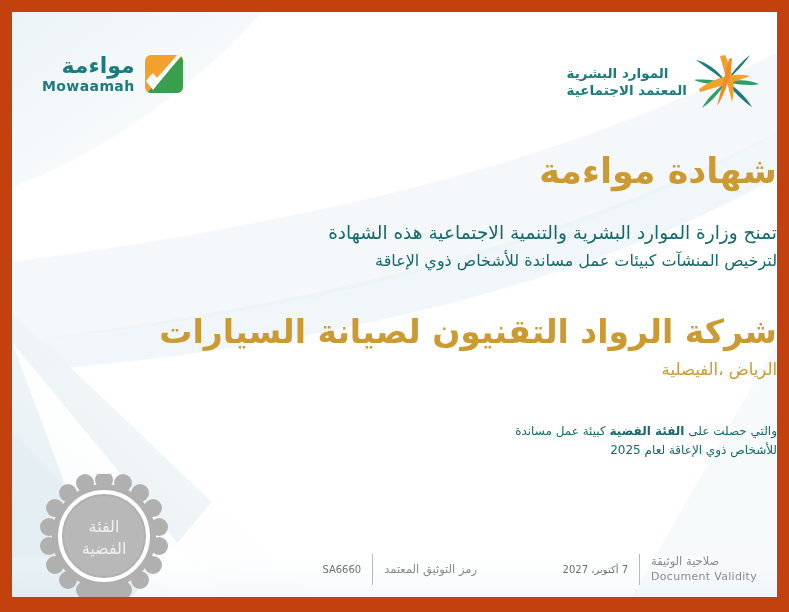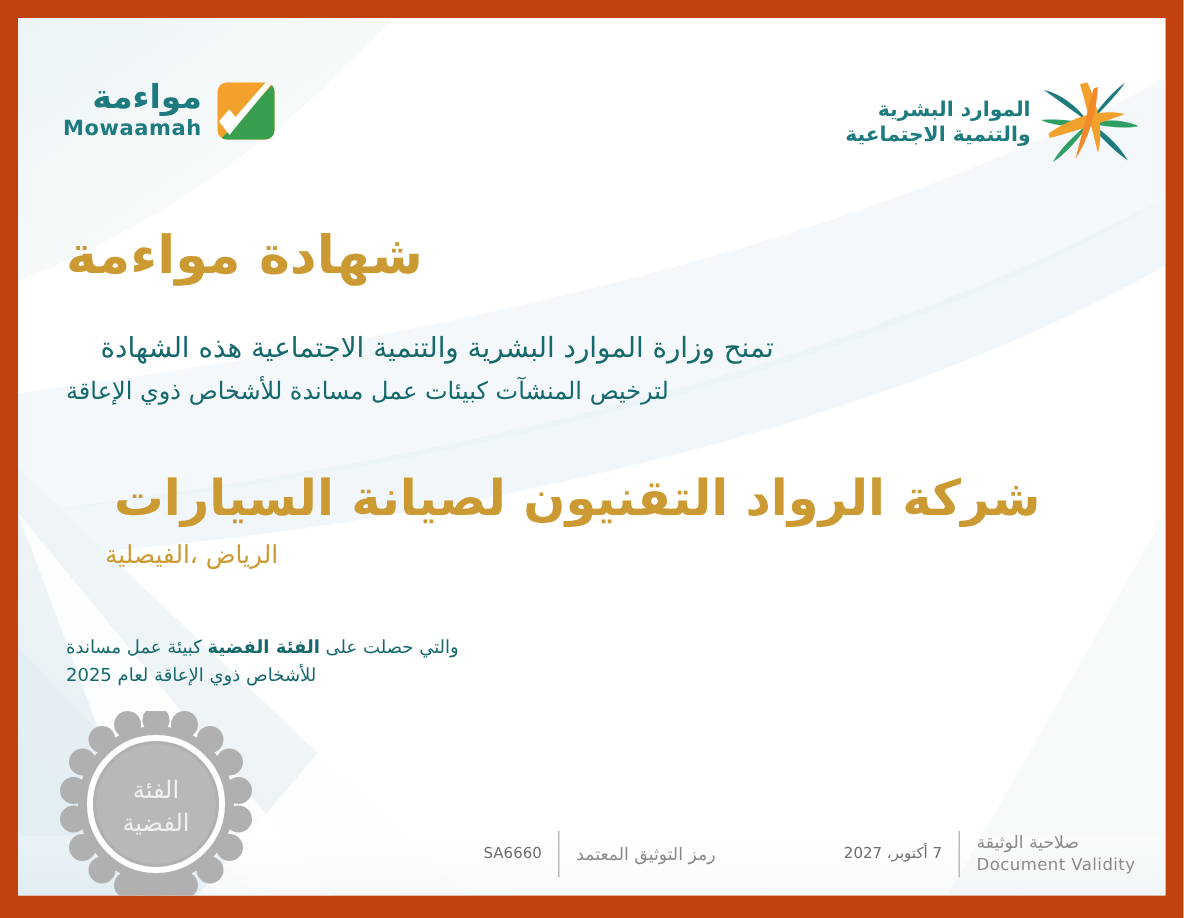--- a/index.html
+++ b/index.html
@@ -47,30 +47,30 @@
     font-size:14px;color:#1d7b7f;font-weight:bold;letter-spacing:.4px;
     margin-top:2px;
   }
   .mow-mark{width:40px;height:40px;}
 
   .logo-ministry{
     position:absolute;right:18px;top:40px;
     display:flex;align-items:center;gap:6px;
   }
   .min-text{
-    display:flex;flex-direction:column;
+    display:flex;flex-direction:column;align-items:flex-end;
     direction:rtl;line-height:1.25;color:#1d7b7f;
     font-size:13.5px;font-weight:bold;
   }
   .min-mark{width:66px;height:60px;}
 
   
   .body-wrap{
     position:absolute;left:0;right:0;top:120px;
-    text-align:left;direction:rtl;margin-left:32px;
+    text-align:right;direction:rtl;
   }
   .cert-title{
     font-size:35px;font-weight:bold;color:#cc9a33;
     letter-spacing:0px;margin:0;padding:18px 0 0 0;line-height:1.25;
   }
   .grant-line{
     margin-top:26px;
     font-size:18.5px;font-weight:normal;color:#15686b;line-height:1.45;padding-left:23px;
   }
   .grant-sub{
@@ -182,21 +182,21 @@
               <path d="M6,22 L13,31 L37,2 L34,0 L13,24 L9,19 Z" fill="#ffffff"></path>
               <path d="M6,22 L13,31 L9,36 L2,27 Z" fill="#ffffff"></path>
             </g>
           </svg>
         </span>
       </div>
 
       <div class="logo-ministry">
         <div class="min-text">
           <div>الموارد البشرية</div>
-          <div>والتنمية الاجتماعية</div>
+          <div>المعتمد الاجتماعية</div>
         </div>
         <span class="min-mark">
           <svg width="66" height="60" viewBox="0 0 66 60" aria-hidden="true">
             <g transform="translate(33,30)">
 
               <path d="M0,0 C-10,-8 -22,-16 -30,-22 C-20,-20 -8,-12 0,0 Z" fill="#1d7b7f"></path>
               <path d="M0,0 C-12,-2 -26,-3 -32,-2 C-24,2 -10,3 0,0 Z" fill="#2f9e63"></path>
               <path d="M0,0 C-10,8 -20,18 -24,26 C-16,21 -6,10 0,0 Z" fill="#2f9e63"></path>
               <path d="M0,0 C8,10 18,20 26,25 C20,15 10,5 0,0 Z" fill="#1d7b7f"></path>
               <path d="M0,0 C12,3 26,4 33,2 C25,-2 11,-3 0,0 Z" fill="#2f9e63"></path>

